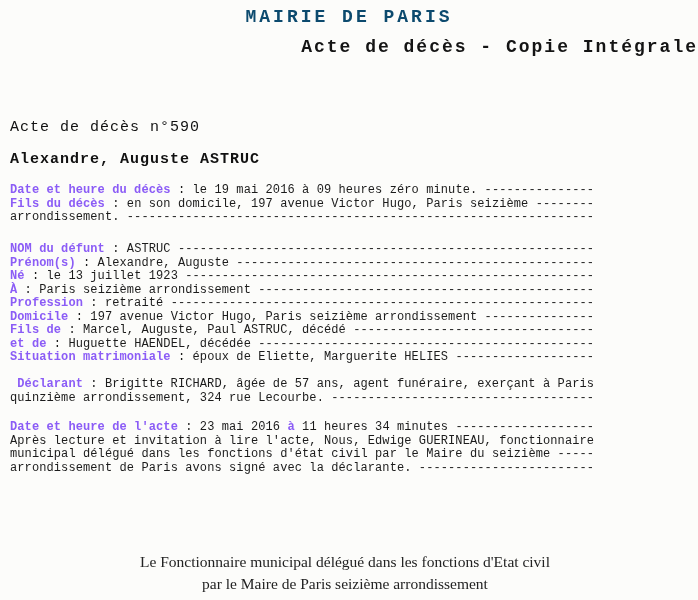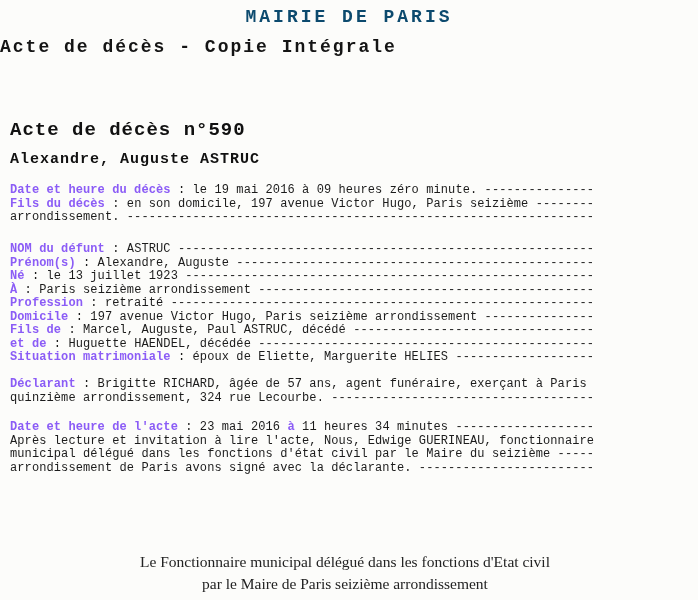--- a/index.html
+++ b/index.html
@@ -17,44 +17,44 @@
   }
   .doc-title {
     position: absolute; top: 7px; left: 0; width: 698px;
     text-align: center;
     font-size: 18px; font-weight: bold; letter-spacing: 3px;
     color: #0c4a6e;
     white-space: pre;
   }
   .doc-subtitle {
     position: absolute; top: 37px; left: 0; width: 698px;
-    text-align: left;
+    text-align: right;
     font-size: 18px; font-weight: bold; letter-spacing: 2px;
     color: #141414;
     white-space: pre;
   }
   .act-number {
     position: absolute; top: 119px; left: 10px;
-    font-size: 19px; font-weight: bold; letter-spacing: 1px;
+    font-size: 15px; font-weight: normal; letter-spacing: 1px;
     color: #111;
     white-space: pre;
   }
   .act-name {
     position: absolute; top: 151px; left: 10px;
     font-size: 15px; font-weight: bold; letter-spacing: 1px;
     color: #111;
     white-space: pre;
   }
   .para {
     position: absolute; left: 10px;
     font-size: 12px; line-height: 13.5px; letter-spacing: 0.1px;
   }
   .p1 { top: 184px; }
   .p2 { top: 243px; }
-  .p3 { top: 378px; }
+  .p3 { top: 378px; text-align: right; }
   .p4 { top: 421px; font-family: Liberation Mono, monospace; }
   .line { white-space: pre; }
   .b { font-weight: bold; color: #8b5cf6; }
   .footer {
     position: absolute; top: 551px; right: 8px; left: 0;
     text-align: center;
     font-family: "Liberation Serif", "DejaVu Serif", serif;
     font-size: 15.5px; line-height: 22px;
     color: #232323;
   }

